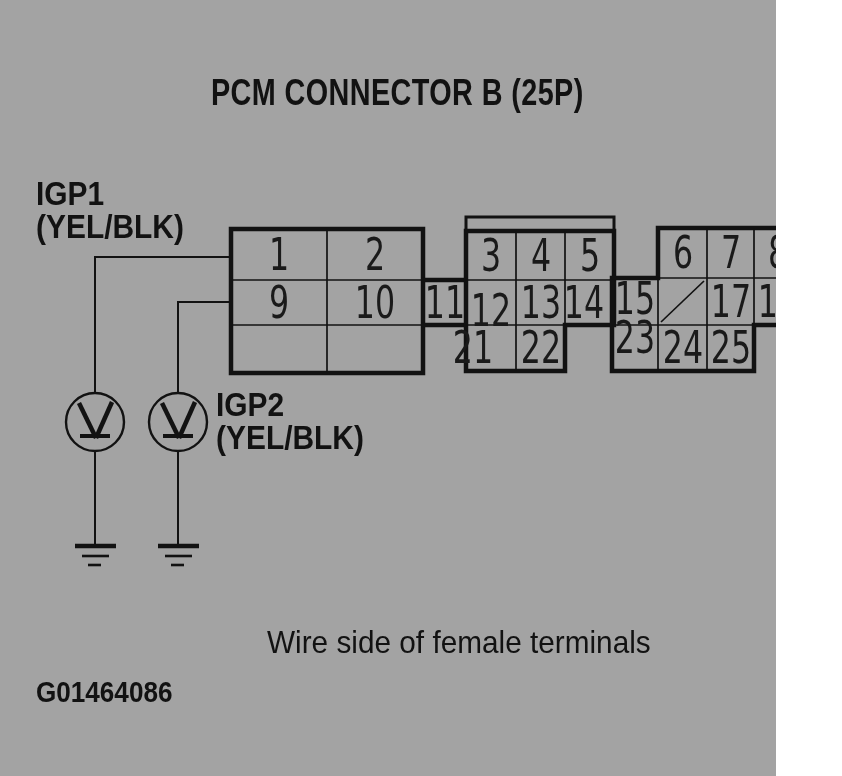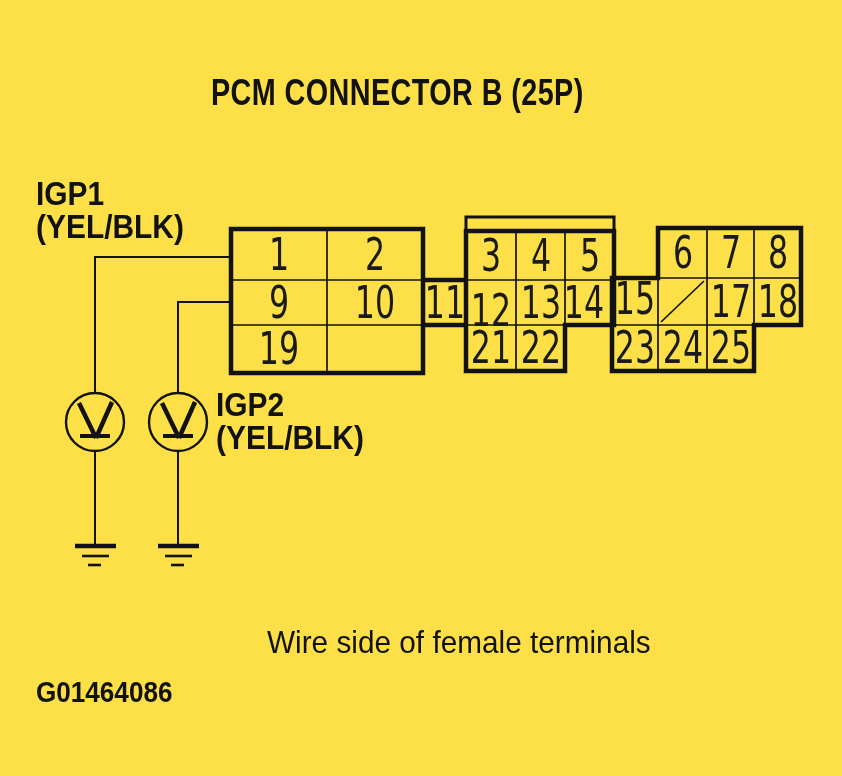--- a/index.html
+++ b/index.html
@@ -1,18 +1,18 @@
 <!DOCTYPE html>
 <html><head>
 <meta charset="utf-8">
 <style>
   html,body { margin:0; padding:0; background:#fff; }
   .stage {
-    position:relative; width:842px; height:776px;
-    background:#fde047; overflow:hidden;
+    position:relative; width:776px; height:776px;
+    background:#a3a3a3; overflow:hidden;
     font-family:"Liberation Sans", sans-serif;
     color:#121212;
   }
   .art { position:absolute; left:0; top:0; }
 
   .title {
     position:absolute; left:211px; top:72px;
     font-size:36px; font-weight:bold; white-space:nowrap;
     transform:scaleX(0.80); transform-origin:left top;
     letter-spacing:0.5px;
@@ -140,23 +140,20 @@
     </div>
   <div class="pin" style="left:327px;top:230px;width:96px;height:50px">
       <span>2</span>
     </div>
   <div class="pin" style="left:231px;top:280px;width:96px;height:45px">
       <span>9</span>
     </div>
   <div class="pin" style="left:327px;top:280px;width:96px;height:45px">
       <span>10</span>
     </div>
-  <div class="pin" style="left:231px;top:325px;width:96px;height:48px">
-      <span>19</span>
-    </div>
 
   <div class="pin" style="left:423px;top:280px;width:44px;height:45px">
       <span>11</span>
     </div>
 
   <div class="pin" style="left:466px;top:231px;width:50px;height:49px">
       <span>3</span>
     </div>
   <div class="pin" style="left:516px;top:231px;width:49px;height:49px">
       <span>4</span>
@@ -166,21 +163,21 @@
     </div>
   <div class="pin" style="left:466px;top:288px;width:50px;height:45px">
       <span>12</span>
     </div>
   <div class="pin" style="left:516px;top:280px;width:49px;height:45px">
       <span>13</span>
     </div>
   <div class="pin" style="left:559px;top:280px;width:49px;height:45px">
       <span>14</span>
     </div>
-  <div class="pin" style="left:466px;top:325px;width:50px;height:46px">
+  <div class="pin" style="left:448px;top:325px;width:50px;height:46px">
       <span>21</span>
     </div>
   <div class="pin" style="left:516px;top:325px;width:49px;height:46px">
       <span>22</span>
     </div>
 
   <div class="pin" style="left:612px;top:276px;width:46px;height:45px">
       <span>15</span>
     </div>
 
@@ -193,21 +190,21 @@
   <div class="pin" style="left:754px;top:228px;width:47px;height:50px">
       <span>8</span>
     </div>
   <div class="pin" style="left:658px;top:278px;width:49px;height:47px"></div>
   <div class="pin" style="left:707px;top:278px;width:47px;height:47px">
       <span>17</span>
     </div>
   <div class="pin" style="left:754px;top:278px;width:47px;height:47px">
       <span>18</span>
     </div>
-  <div class="pin" style="left:612px;top:325px;width:46px;height:46px">
+  <div class="pin" style="left:612px;top:315px;width:46px;height:46px">
       <span>23</span>
     </div>
   <div class="pin" style="left:658px;top:325px;width:49px;height:46px">
       <span>24</span>
     </div>
   <div class="pin" style="left:707px;top:325px;width:47px;height:46px">
       <span>25</span>
     </div>
 
   <div class="caption">Wire side of female terminals</div>

